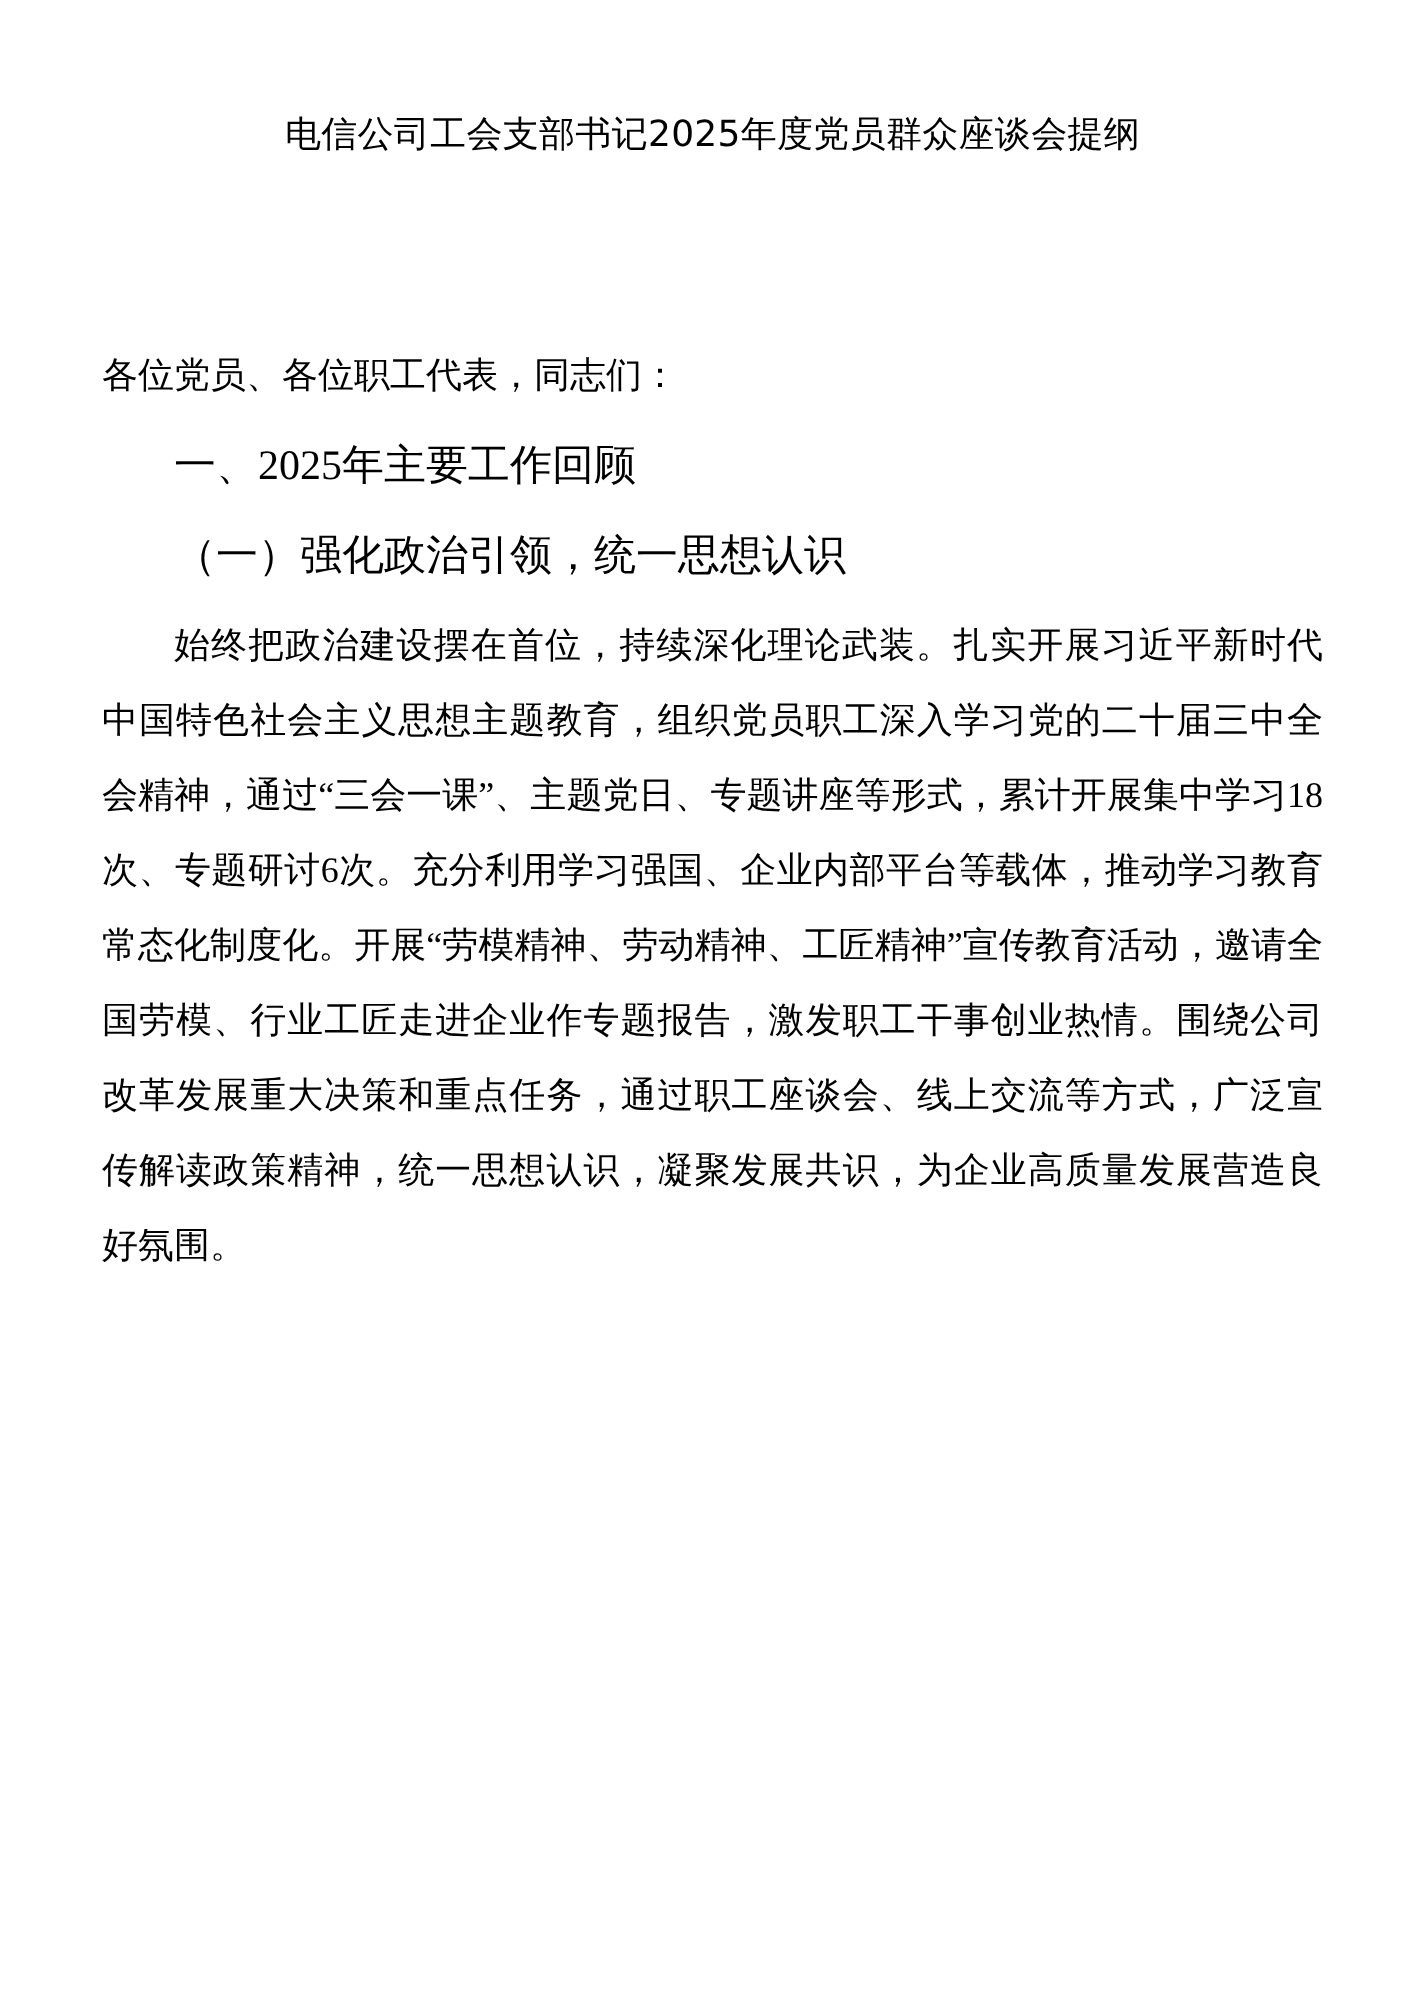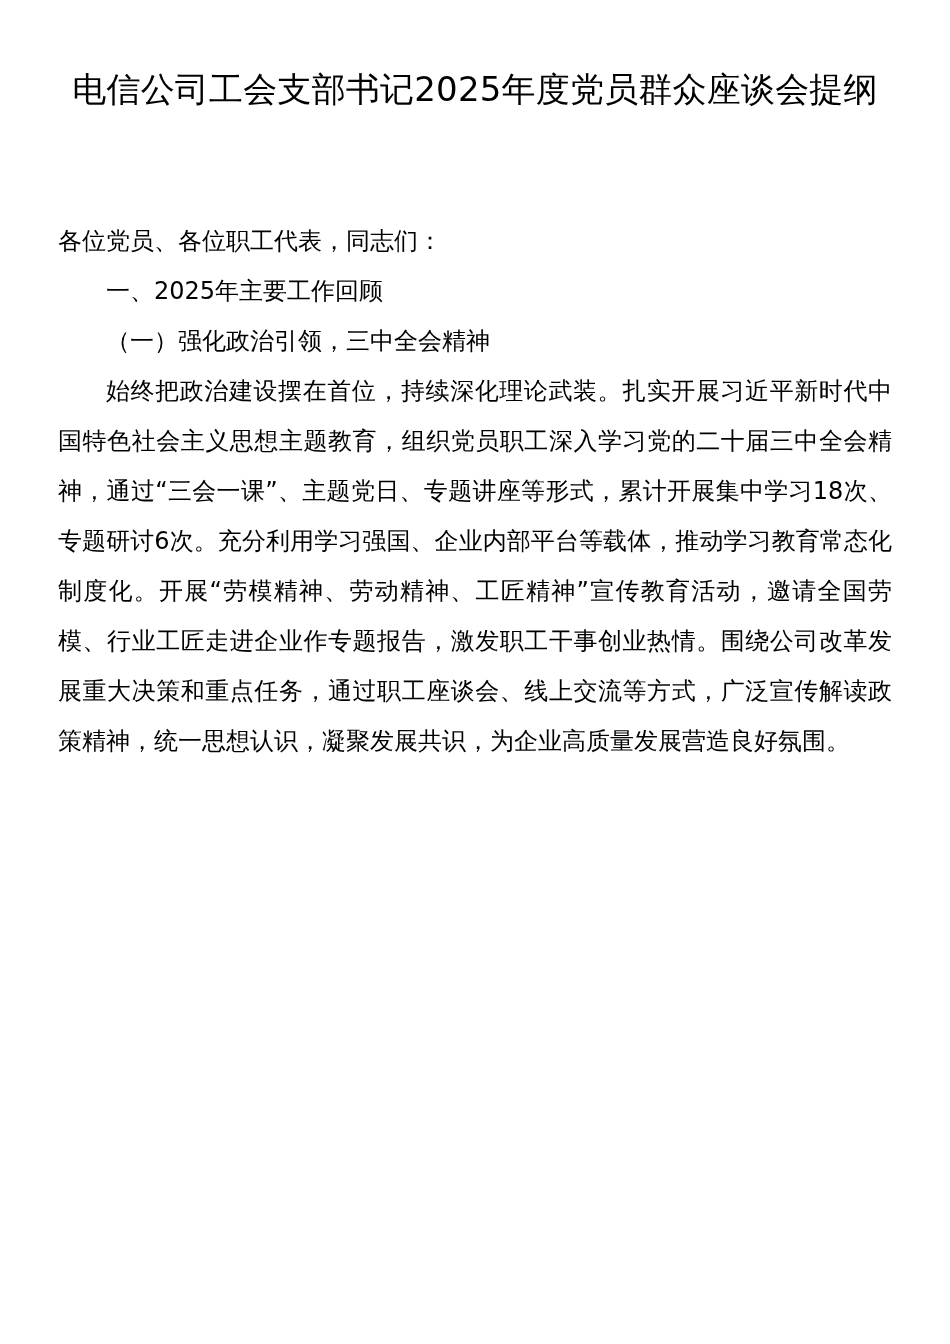--- a/index.html
+++ b/index.html
@@ -3,35 +3,35 @@
 <meta charset="utf-8">
 <style>
   html, body { margin: 0; padding: 0; background: #ffffff; }
   body {
     width: 950px; height: 1344px; overflow: hidden; position: relative;
     font-family: "DejaVu Sans", "Liberation Sans", sans-serif; color: #000;
   }
   .page { position: absolute; left: 0; top: 0; width: 950px; height: 1344px; background: #fff; }
   .title {
     position: absolute; left: 58px; top: 64px; width: 834px;
-    text-align: center; font-size: 34px; line-height: 50px; letter-spacing: 0.2px;
+    text-align: center; font-size: 24px; line-height: 50px; letter-spacing: 0.2px;
   }
   .body-text {
     position: absolute; left: 58px; top: 216px; width: 834px;
     font-size: 24px; line-height: 50px; text-align: justify;
   }
-  .body-text p { margin: 0; }
+  .body-text p { margin: 10px; font-family: Liberation Serif, serif; }
   .indent { text-indent: 48px; }
-  .heading { text-indent: 48px; font-size: 24px; }
+  .heading { text-indent: 48px; font-size: 28px; }
 </style>
 </head>
 <body>
 
 <div class="page">
   <div class="title">电信公司工会支部书记2025年度党员群众座谈会提纲</div>
 
   <div class="body-text">
     <p>各位党员、各位职工代表，同志们：</p>
     <p class="heading">一、2025年主要工作回顾</p>
-    <p class="heading">（一）强化政治引领，三中全会精神</p>
+    <p class="heading">（一）强化政治引领，统一思想认识</p>
     <p class="indent">始终把政治建设摆在首位，持续深化理论武装。扎实开展习近平新时代中国特色社会主义思想主题教育，组织党员职工深入学习党的二十届三中全会精神，通过“三会一课”、主题党日、专题讲座等形式，累计开展集中学习18次、专题研讨6次。充分利用学习强国、企业内部平台等载体，推动学习教育常态化制度化。开展“劳模精神、劳动精神、工匠精神”宣传教育活动，邀请全国劳模、行业工匠走进企业作专题报告，激发职工干事创业热情。围绕公司改革发展重大决策和重点任务，通过职工座谈会、线上交流等方式，广泛宣传解读政策精神，统一思想认识，凝聚发展共识，为企业高质量发展营造良好氛围。</p>
   </div>
 </div>
 
 </body></html>

